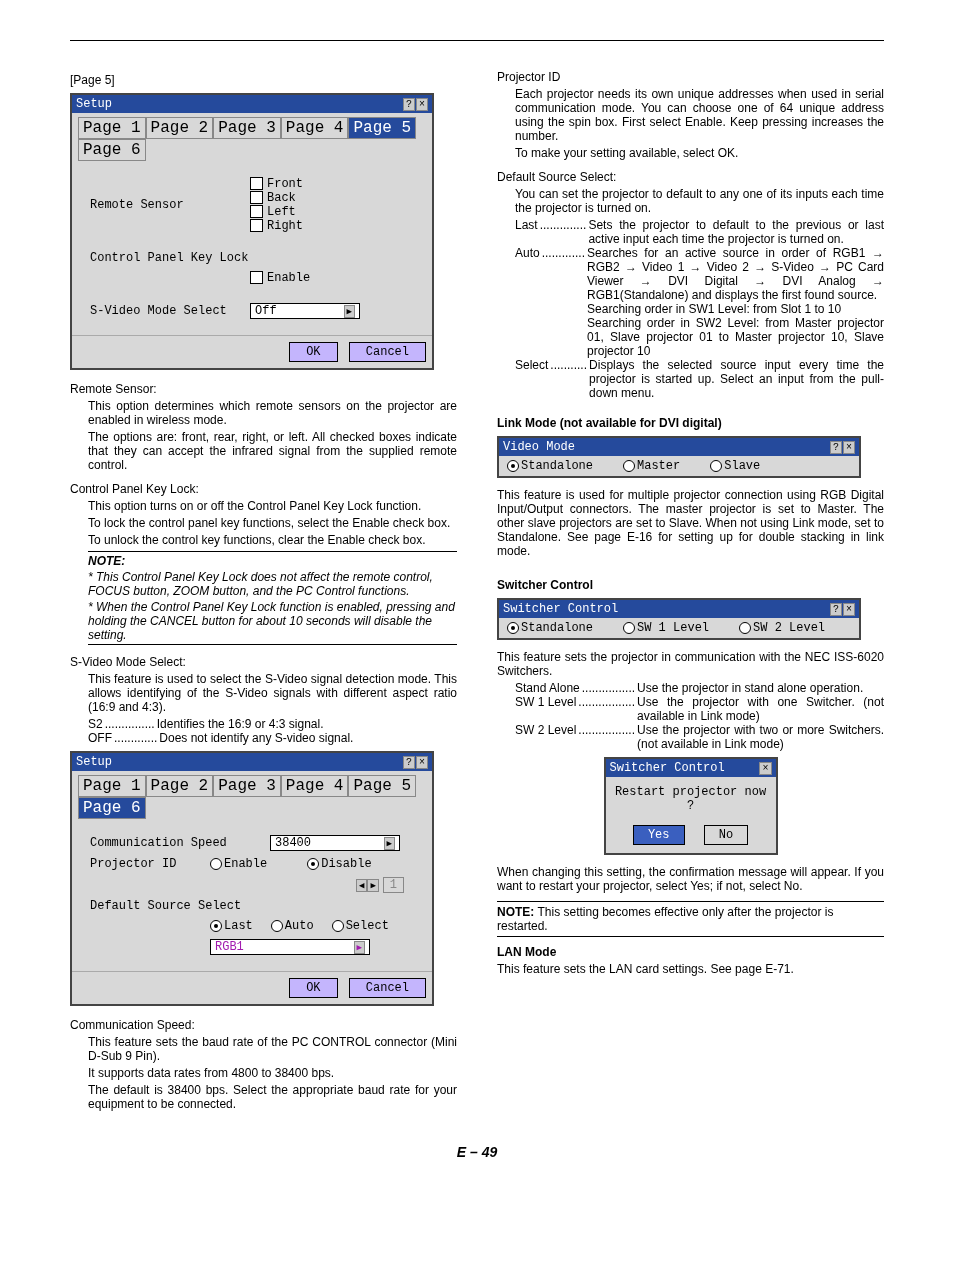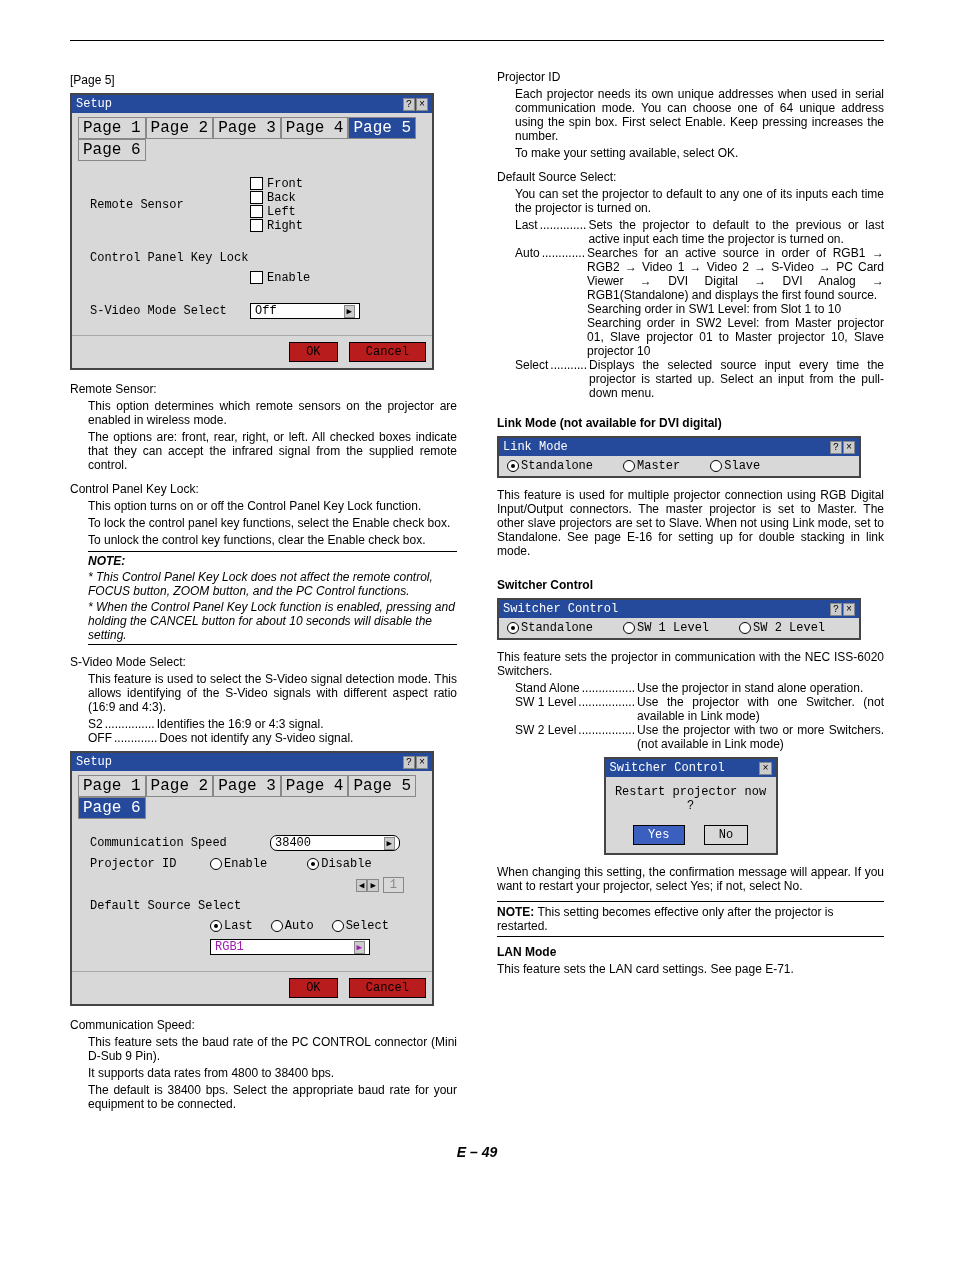--- a/index.html
+++ b/index.html
@@ -54,21 +54,21 @@
   .chk { display:block; }
   .chk-box {
     display:inline-block; width:11px; height:11px; border:1px solid #000; background:#fff; vertical-align:middle; margin-right:4px;
   }
   .dropdown {
     border:1px solid #000; background:#fff; padding:0 4px; width:100px; display:flex; justify-content:space-between; align-items:center;
   }
   .dropdown .arrow { background:#ccc; border:1px solid #888; font-size:9px; padding:0 2px; }
   .btnrow { text-align:right; padding:6px; border-top:1px solid #aaa; }
   .btn {
-    display:inline-block; background:#b91c1c; border:1px solid #000; padding:2px 16px; margin-left:4px; font-family:"Courier New",monospace;
+    display:inline-block; background:#c4b5fd; border:1px solid #000; padding:2px 16px; margin-left:4px; font-family:"Courier New",monospace;
   }
   .radio {
     display:inline-block; width:10px; height:10px; border:1px solid #000; border-radius:50%; background:#fff; vertical-align:middle; margin-right:2px;
   }
   .radio.on::after { content:""; display:block; width:4px; height:4px; background:#000; border-radius:50%; margin:3px; }
   .section-label { margin: 6px 0 2px 0; }
   .body-p { margin: 3px 0 3px 18px; text-align: justify; }
   .body-p0 { margin: 3px 0; }
   .note-hdr { font-weight:bold; font-style:italic; border-top:1px solid #000; border-bottom:0; margin:4px 0 2px 18px; padding-top:2px;}
   .note-body { font-style:italic; margin:0 0 2px 18px; }
@@ -191,21 +191,21 @@
       <div class="titlebar">
         <span>Setup</span>
         <span class="winbtns"><span>?</span><span>×</span></span>
       </div>
       <div class="tabs">
         <span class="tab">Page 1</span><span class="tab">Page 2</span><span class="tab">Page 3</span><span class="tab">Page 4</span><span class="tab">Page 5</span><span class="tab active">Page 6</span>
       </div>
       <div class="panel">
         <div class="row">
           <span class="lbl" style="width:180px;">Communication Speed</span>
-          <span class="dropdown" style="width:120px;border-radius:7px;">
+          <span class="dropdown" style="width:120px;">
               <span>38400</span>
               <span class="arrow">▶</span>
             </span>
         </div>
         <div class="row">
           <span class="lbl" style="width:120px;">Projector ID</span>
           <span><span class="radio"></span><span>Enable</span></span>
           <span style="margin-left:40px;"><span class="radio on"></span><span>Disable</span></span>
         </div>
         <div class="row" style="justify-content:flex-end; padding-right:10px;">
@@ -269,21 +269,21 @@
           <span class="k">Select</span>
           <span class="dots"> ........... </span>
           <span class="v">Displays the selected source input every time the projector is started up. Select an input from the pull-down menu.</span>
         </div>
     </div>
 
     <div class="bold" style="margin-top:16px;">Link Mode (not available for DVI digital)</div>
 
     <div class="mini-screenshot">
       <div class="titlebar">
-        <span>Link Mode</span>
+        <span>Video Mode</span>
         <span class="winbtns"><span>?</span><span>×</span></span>
       </div>
       <div class="row2">
         <span><span class="radio on"></span><span>Standalone</span></span>
         <span><span class="radio"></span><span>Master</span></span>
         <span><span class="radio"></span><span>Slave</span></span>
       </div>
     </div>
 
     <div class="body-p0" style="text-align:justify;">This feature is used for multiple projector connection using RGB Digital Input/Output connectors. The master projector is set to Master. The other slave projectors are set to Slave. When not using Link mode, set to Standalone. See page E-16 for setting up for double stacking in link mode.</div>

